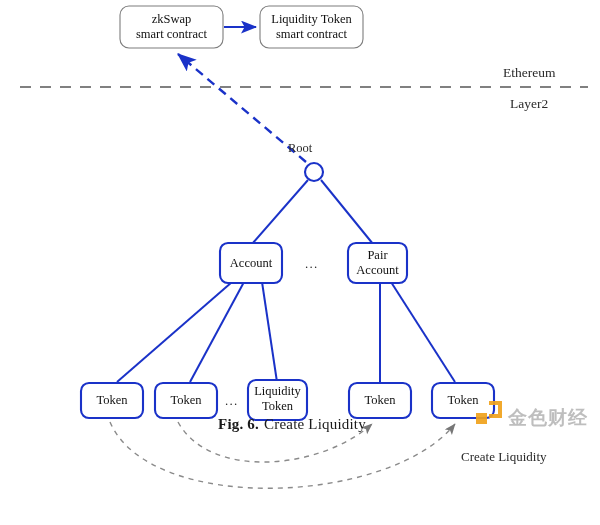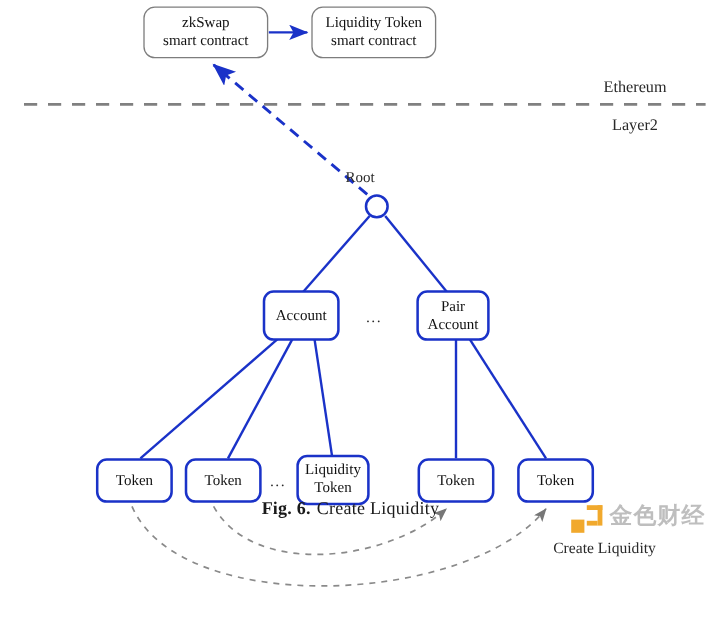--- a/index.html
+++ b/index.html
@@ -47,23 +47,23 @@
     font-size: 15px;
     letter-spacing: 0.2px;
   }
   .caption-bar .cap-num {
     font-weight: bold;
     margin-right: 5px;
   }
   .watermark {
     position: absolute;
     right: 12px;
-    bottom: 0;
+    bottom: 20px;
     display: flex;
-    align-items: flex-start;
+    align-items: flex-end;
     gap: 6px;
     opacity: 0.92;
   }
   .wm-mark {
     width: 26px;
     height: 26px;
     position: relative;
   }
   .wm-sq {
     position: absolute;

